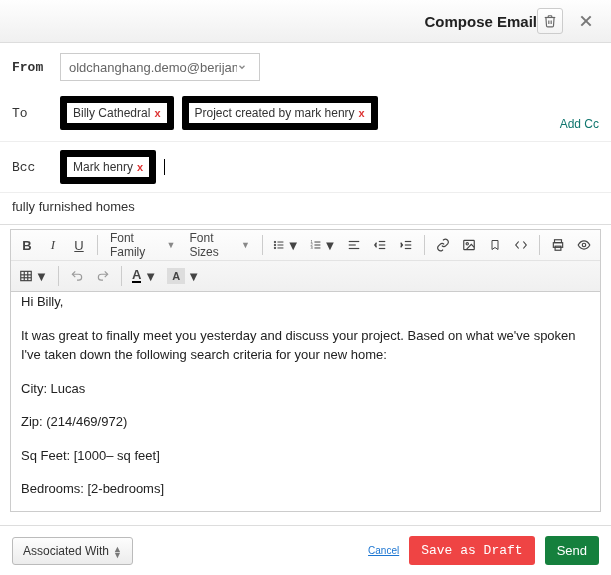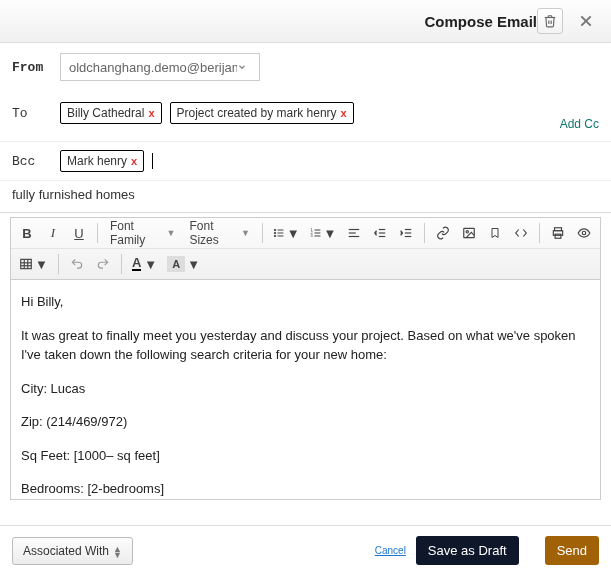--- a/index.html
+++ b/index.html
@@ -69,21 +69,21 @@
   .template-group {
     display:flex; align-items:center; gap:8px;
     border: 3px solid #f5a623;
     padding: 8px 10px;
     border-radius: 4px;
     margin-left: 20px;
   }
   .template-select { width: 210px; }
   .chip {
     display:inline-flex; align-items:center;
-    border:1px solid #000000;
+    border:7px solid #000000;
     background:#fff;
     padding: 3px 6px;
     border-radius:2px;
     font-size:12px;
     gap:4px;
   }
   .chip .x { color:#d33; font-weight:bold; cursor:pointer; font-size:11px; }
   .add-cc {
     margin-left:auto;
     color:#0f766e;
@@ -139,21 +139,21 @@
   .tdrop .sm-chev { font-size:9px; color:#888; }
   .a-letter-box {
     width:18px; height:16px;
     background:#ddd;
     display:flex; align-items:center; justify-content:center;
     font-size:11px; font-weight:bold; margin-right:2px;
   }
   .editor {
     border:1px solid #ccc; border-top:none;
     margin: 0 10px 8px;
-    padding: 12px 10px;
+    padding: 0 10px;
     height: 220px;
     overflow-y:auto;
     font-size:13px;
     color:#222;
     line-height:1.5;
     position:relative;
   }
   .editor p { margin-bottom: 14px; }
   .footer {
     position:absolute;
@@ -181,22 +181,22 @@
     cursor:pointer;
   }
   .btn {
     border:none;
     padding:7px 12px;
     font-size:13px;
     border-radius:3px;
     cursor:pointer;
     color:#fff;
   }
-  .btn.draft { background:#0f172a; }
-  .btn.send { background:#a16207;margin-left:16px; }
+  .btn.draft { background:#ef4444;font-family:Liberation Mono, monospace; }
+  .btn.send { background:#15803d; }
   svg { display:block; }
 </style>
 </head>
 <body>
 
 <div class="header">
   <div class="header-title">Compose Email</div>
   <div class="header-actions">
     <div class="icon-btn">
       <svg width="14" height="14" viewBox="0 0 24 24" fill="none" stroke="#666" stroke-width="2">

